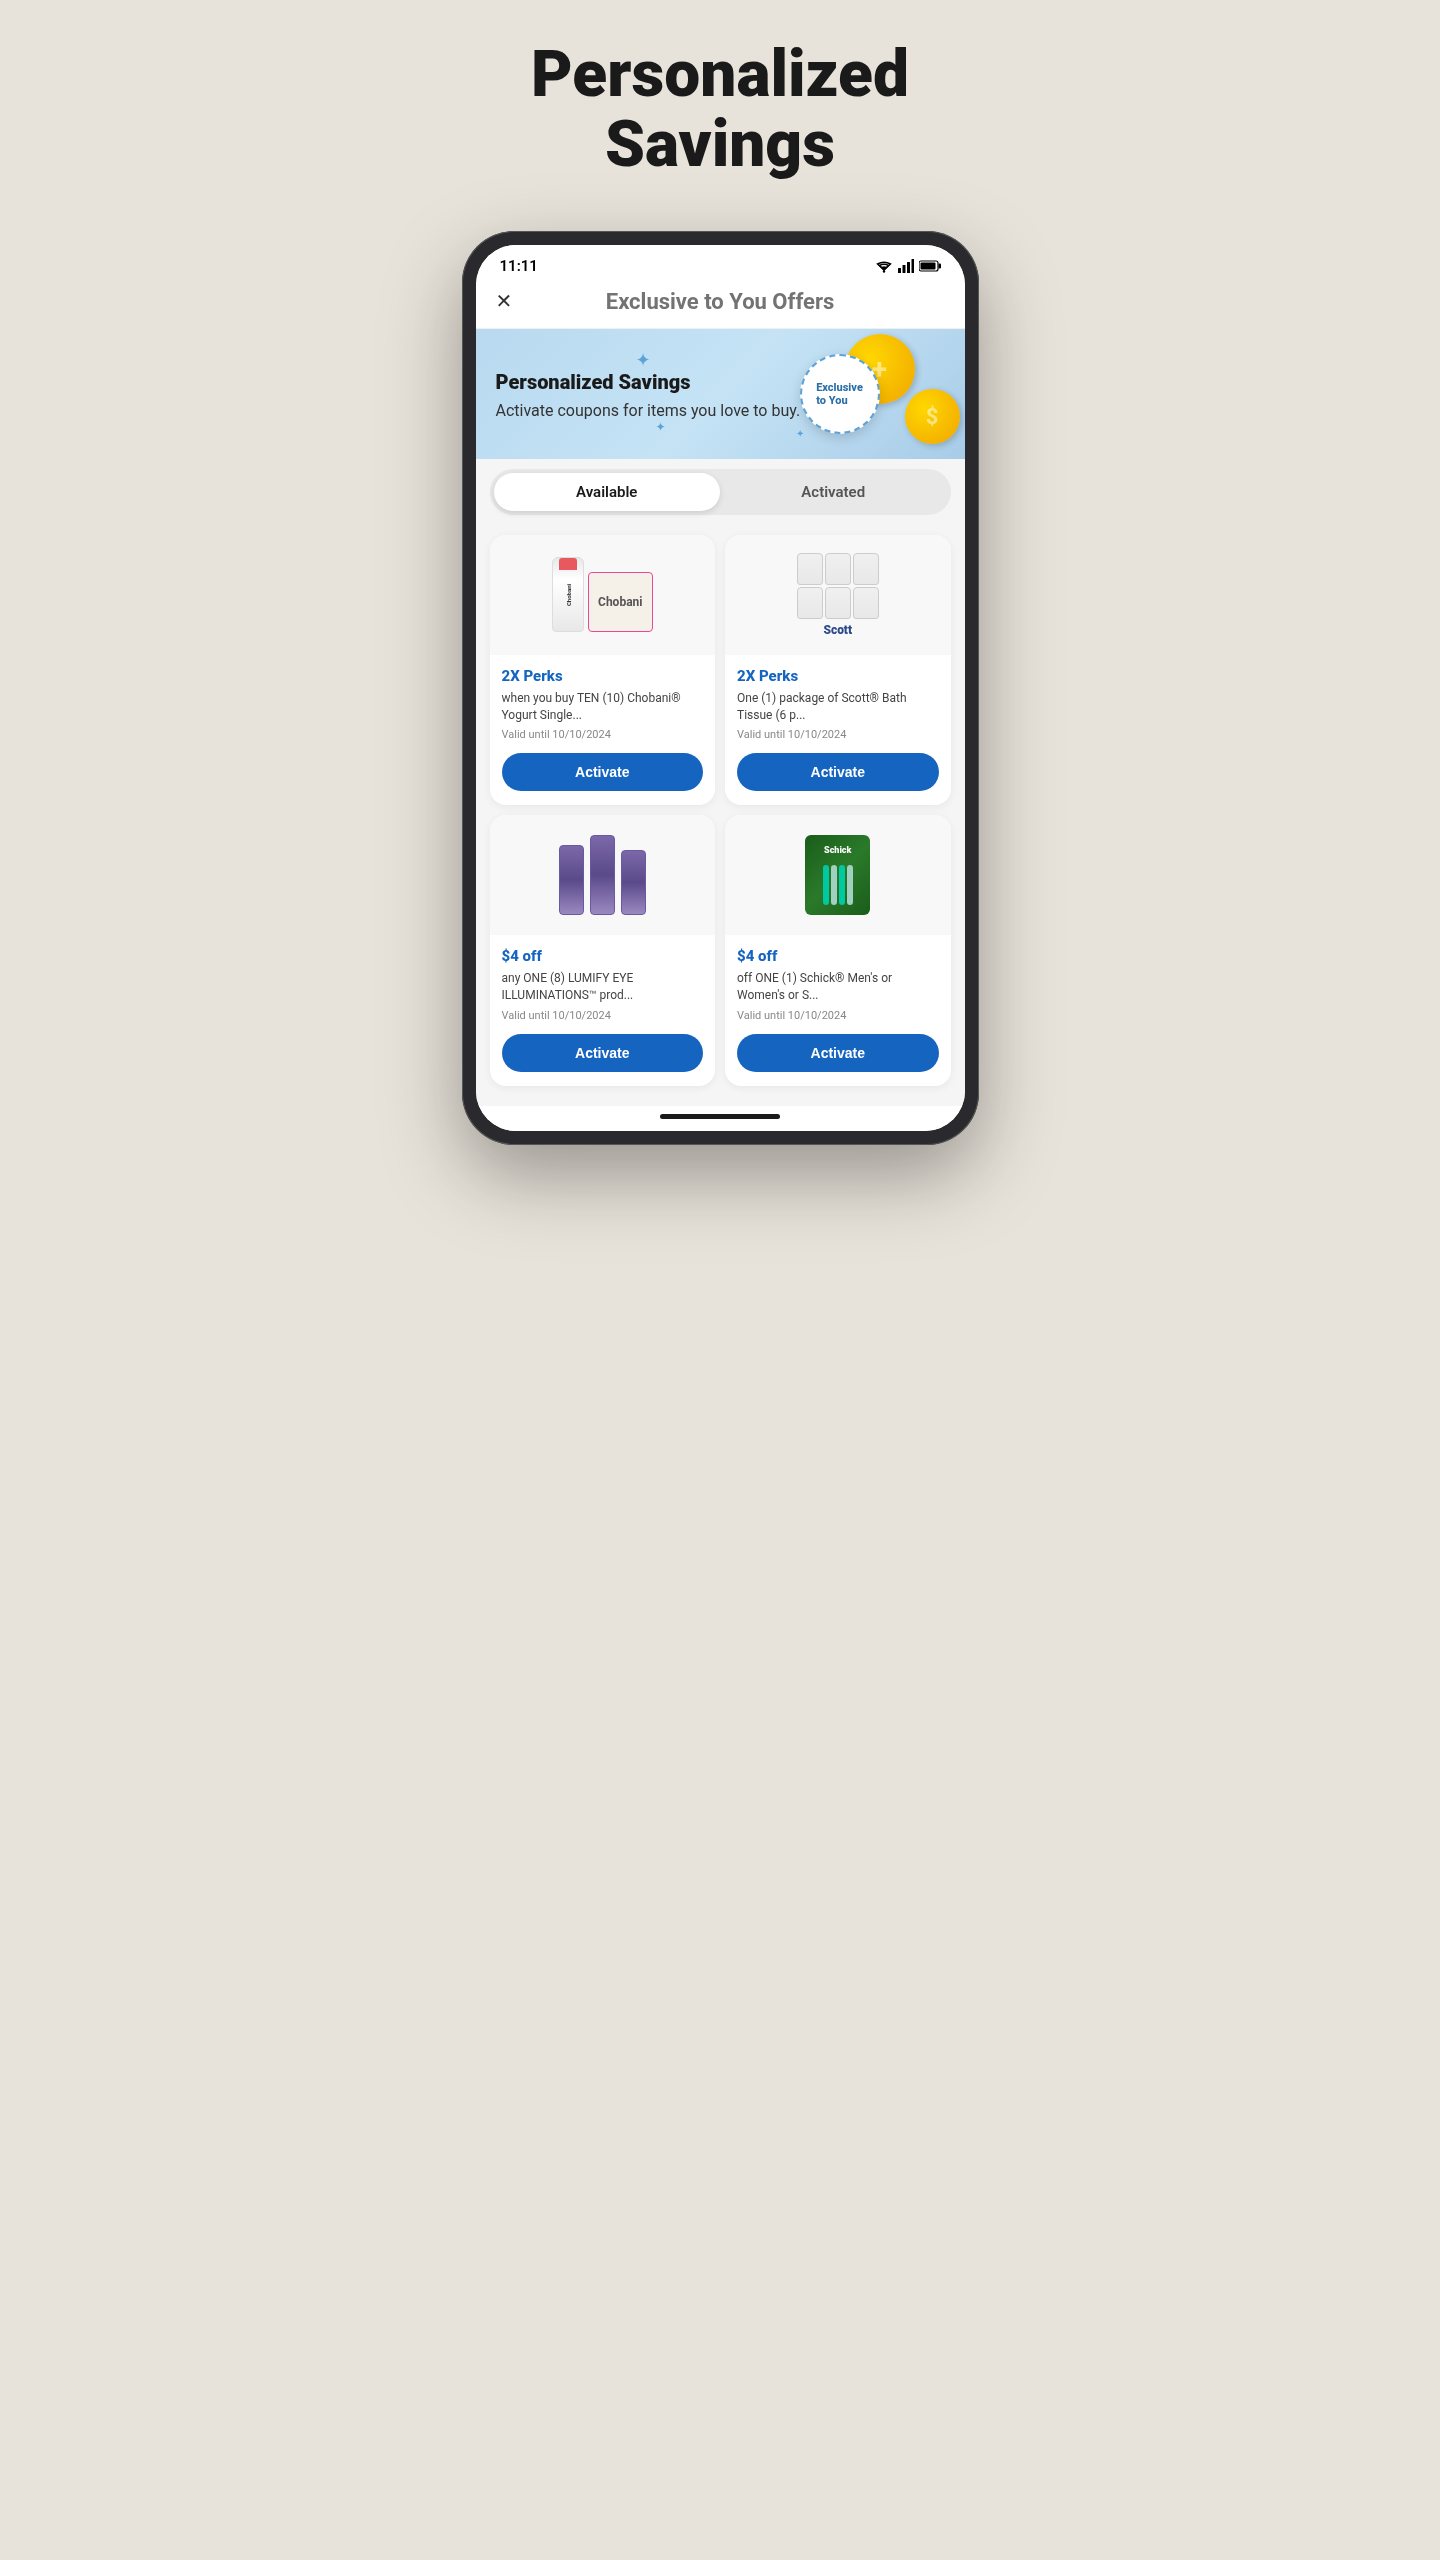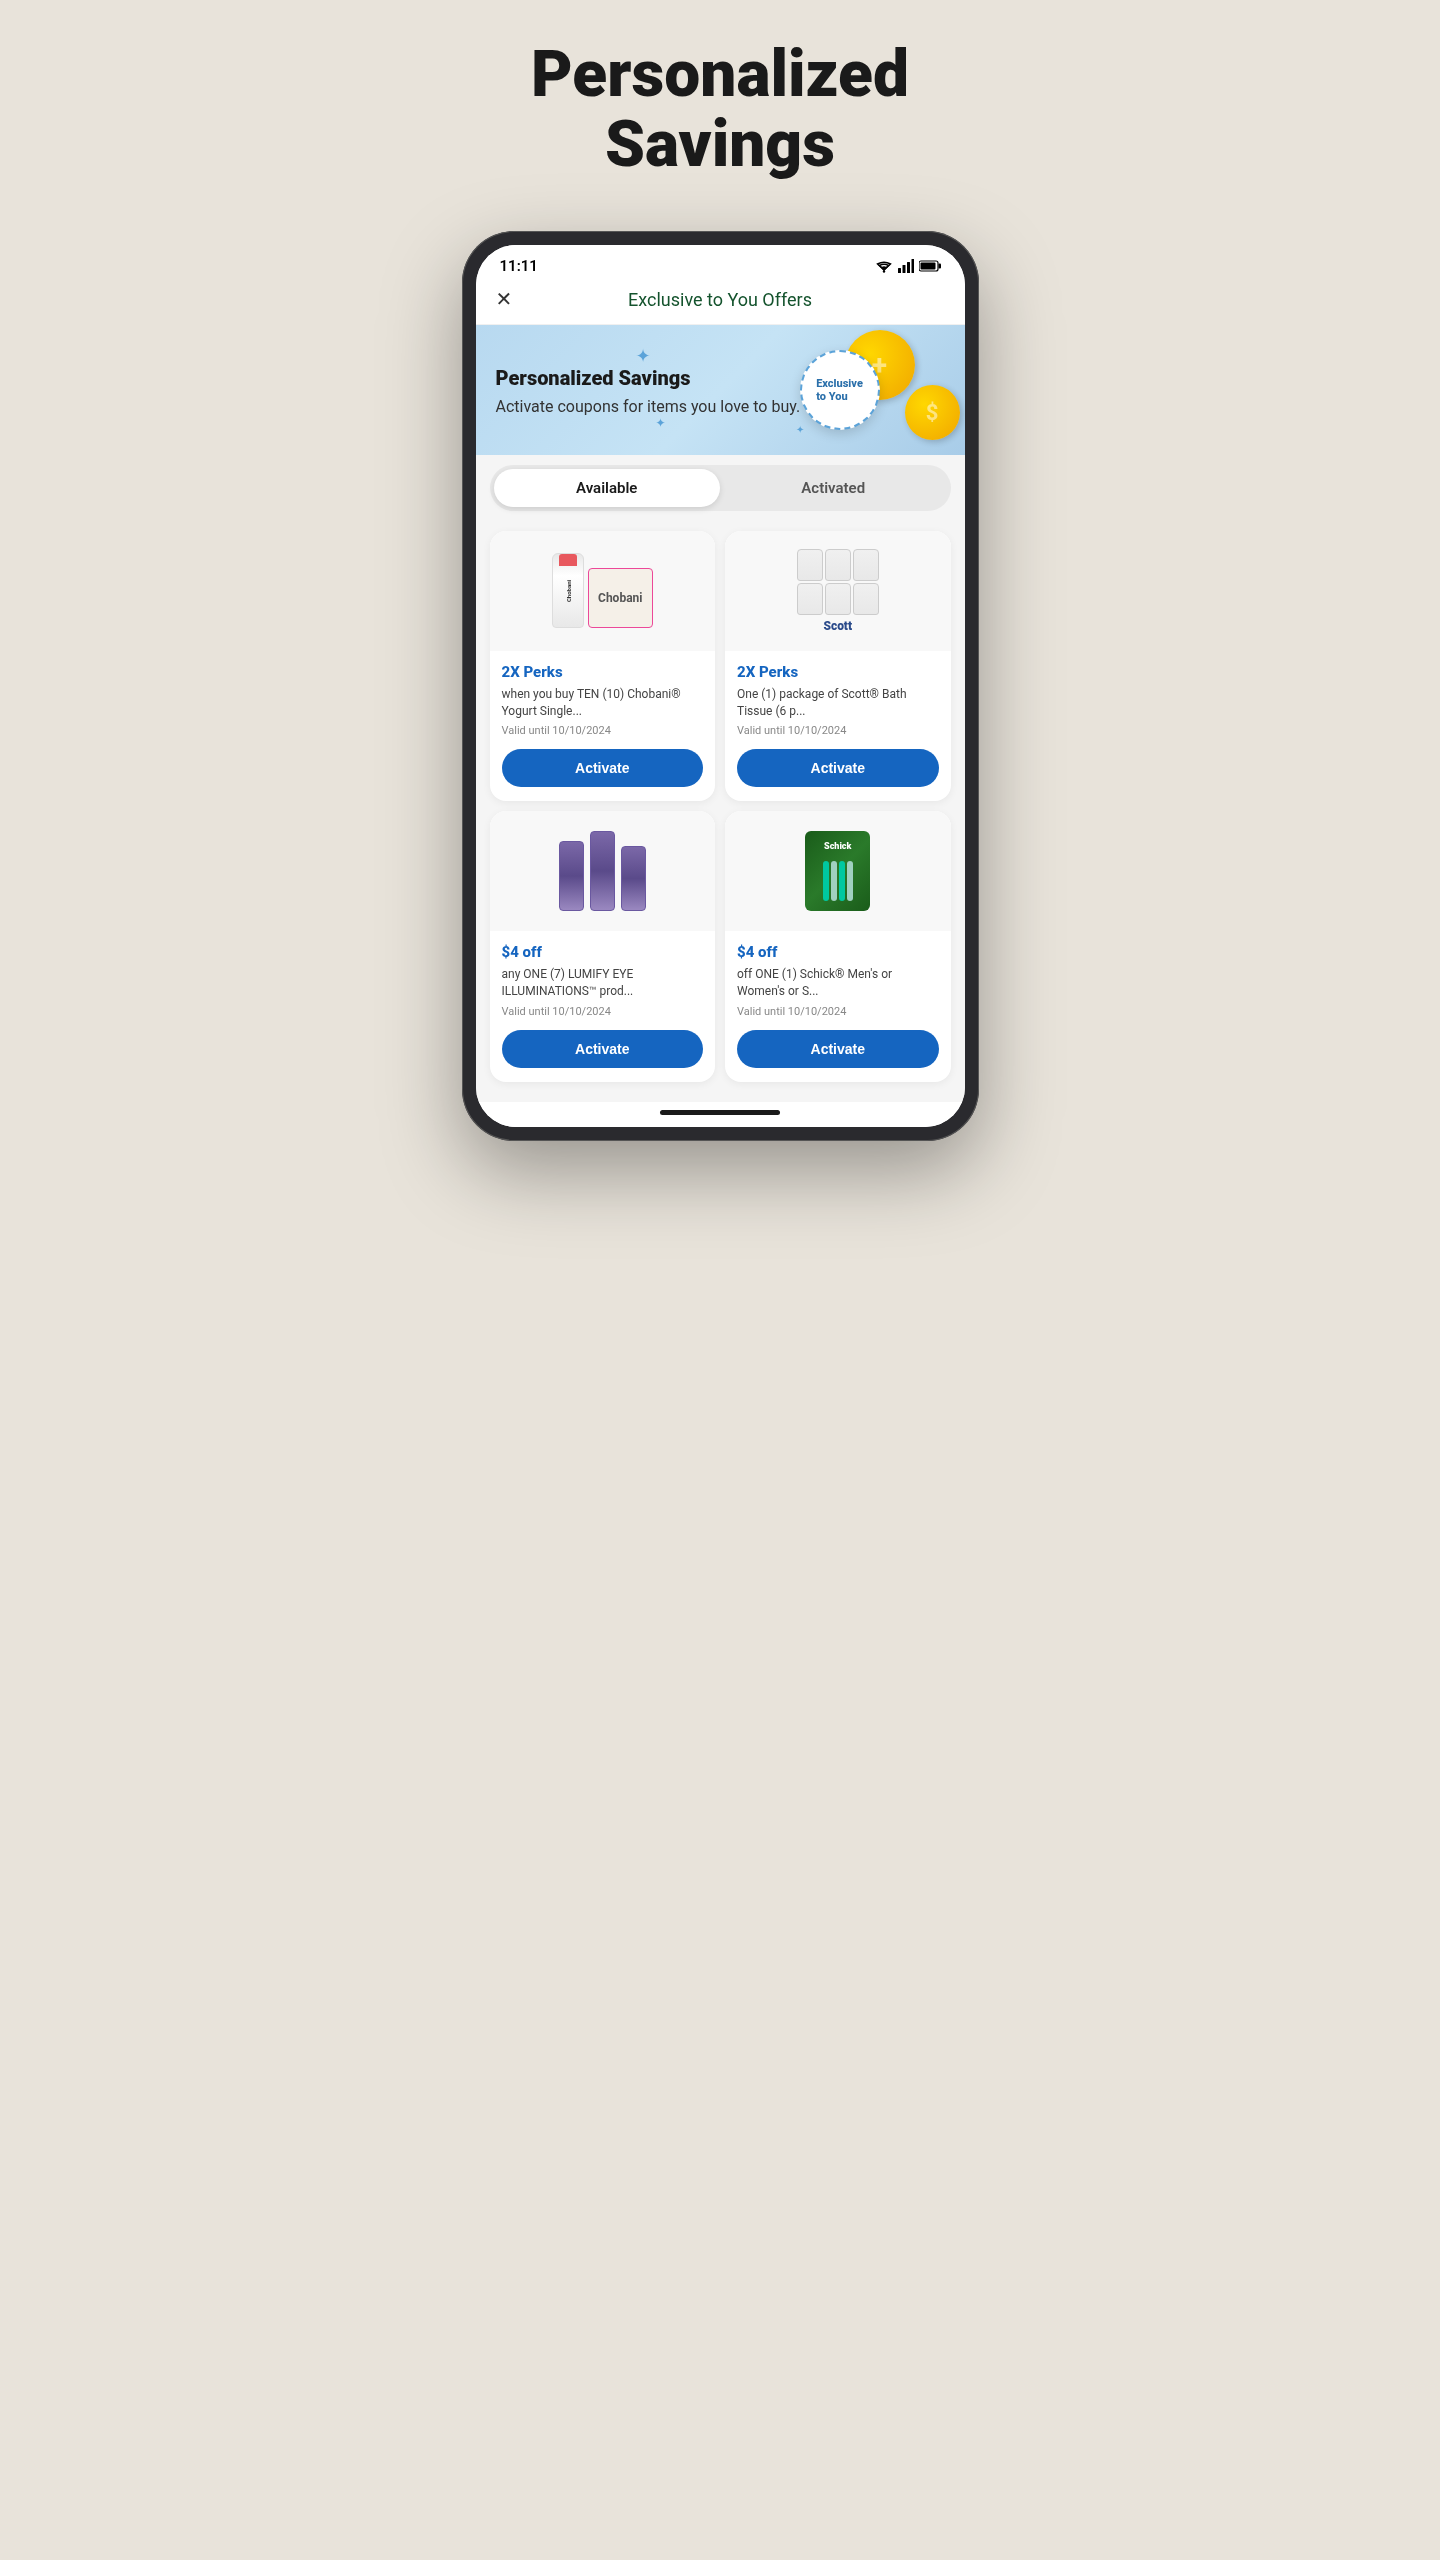--- a/index.html
+++ b/index.html
@@ -75,23 +75,23 @@
     .header-close {
       position: absolute;
       left: 20px;
       font-size: 20px;
       color: #333;
       font-weight: 300;
       cursor: pointer;
     }
 
     .header-title {
-      font-size: 18px;
-      font-weight: 400;
-      color: #14532d;
+      font-size: 22px;
+      font-weight: 700;
+      color: #737373;
     }
 
     
     .savings-banner {
       background: linear-gradient(135deg, #b8d9f0 0%, #c5e3f5 50%, #a8cce8 100%);
       padding: 24px 20px 20px;
       position: relative;
       overflow: hidden;
       min-height: 130px;
       display: flex;
@@ -544,21 +544,21 @@
       <div class="coupon-card">
         <div class="coupon-image">
           <div class="product-lumify">
             <div class="lumify-bottle"></div>
             <div class="lumify-bottle" style="height:80px;"></div>
             <div class="lumify-bottle" style="height:65px;"></div>
           </div>
         </div>
         <div class="coupon-body">
           <div class="coupon-perk-label">$4 off</div>
-          <div class="coupon-description">any ONE (7) LUMIFY EYE ILLUMINATIONS™ prod...</div>
+          <div class="coupon-description">any ONE (8) LUMIFY EYE ILLUMINATIONS™ prod...</div>
           <div class="coupon-valid">Valid until 10/10/2024</div>
           <button class="activate-btn">Activate</button>
         </div>
       </div>
 
       <div class="coupon-card">
         <div class="coupon-image">
           <div class="product-schick">
             <div class="schick-box">
               <div class="schick-brand">Schick</div>

